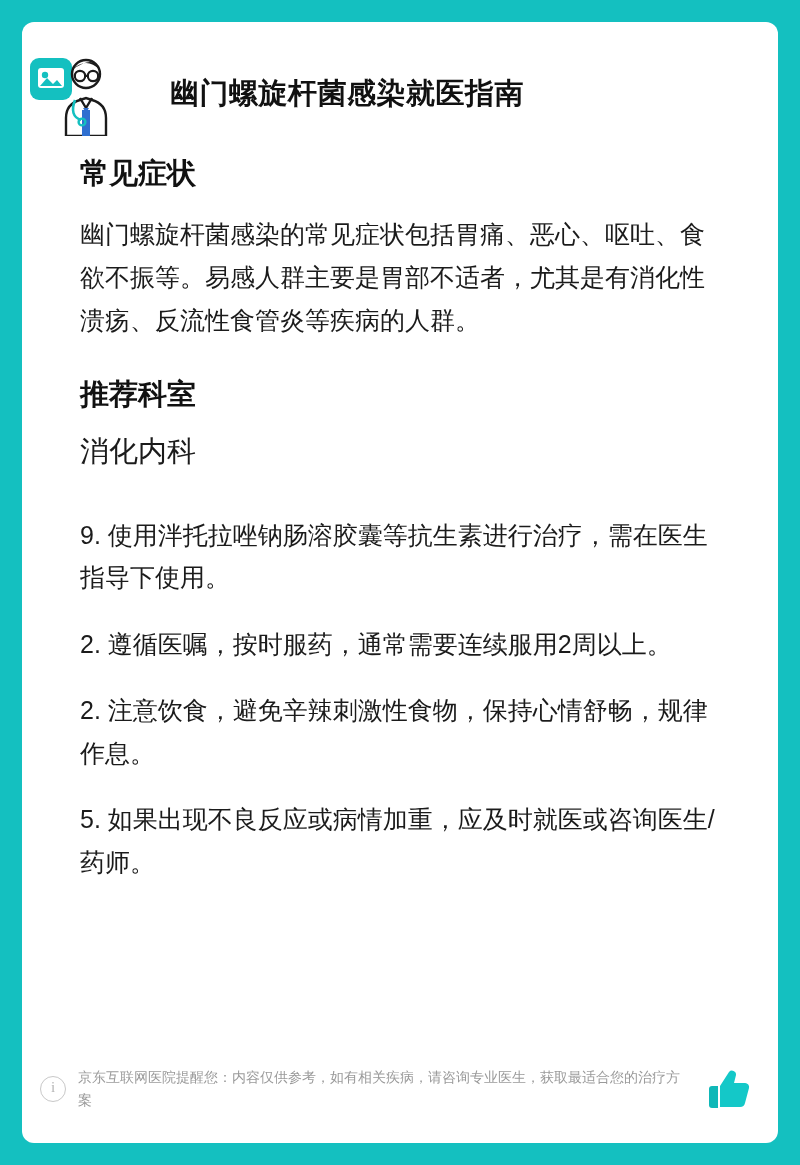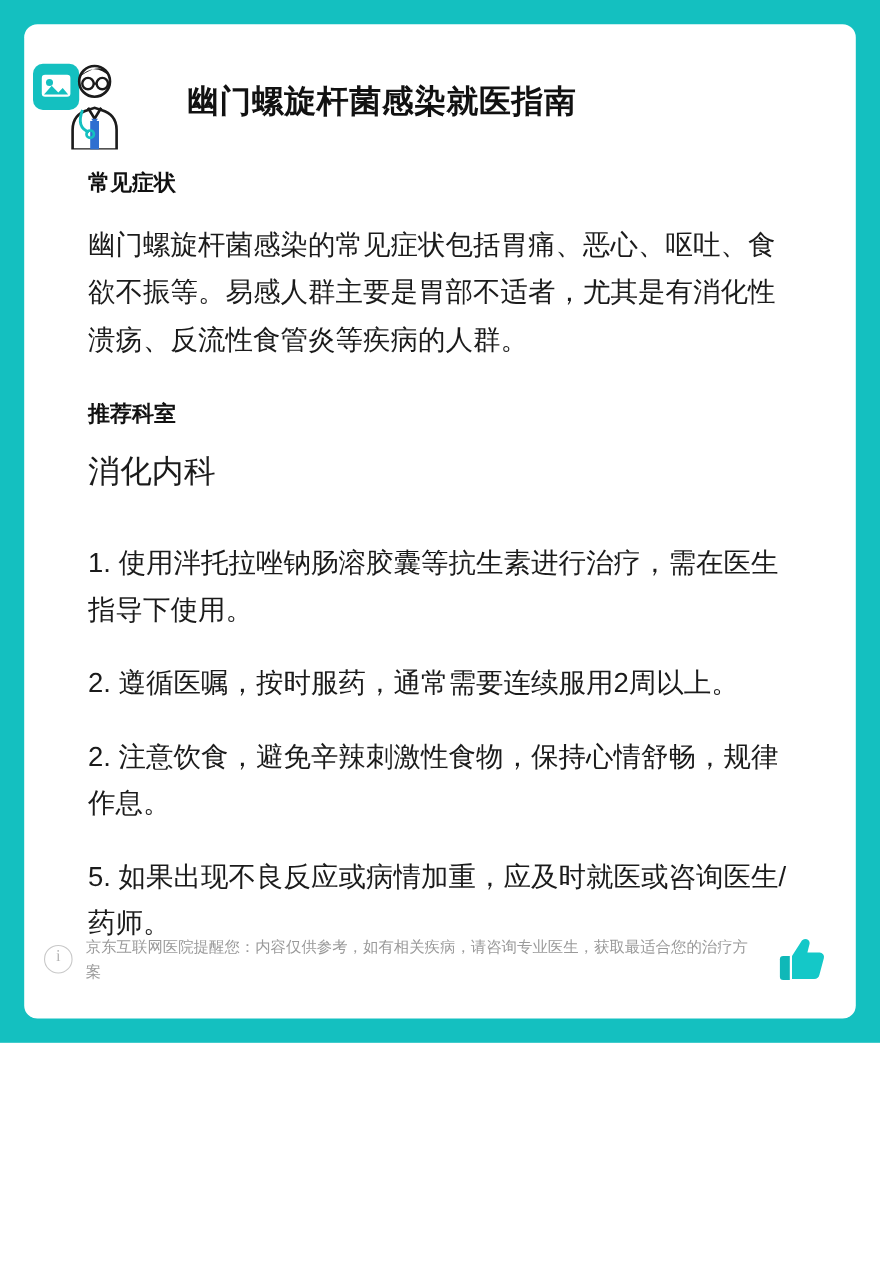--- a/index.html
+++ b/index.html
@@ -9,21 +9,21 @@
   body {
     width: 800px;
     height: 1165px;
     background: #ffffff;
     font-family: "Liberation Sans", sans-serif;
     overflow: hidden;
   }
   .page {
     position: relative;
     width: 800px;
-    height: 948px;
+    height: 1165px;
     background: #14c0c0;
     box-sizing: border-box;
     padding: 22px 22px 22px 22px;
   }
   .card {
     position: relative;
     width: 100%;
     height: 100%;
     background: #ffffff;
     border-radius: 12px;
@@ -50,21 +50,21 @@
     letter-spacing: 0.5px;
     line-height: 1.2;
   }
 
   .content {
     margin-top: 44px;
     padding: 0 28px 0 28px;
   }
 
   h2.section {
-    font-size: 20px;
+    font-size: 29px;
     font-weight: bold;
     color: #111111;
     margin: 0 0 22px 0;
     line-height: 1.25;
   }
   h2.section.tight {
     margin-bottom: 18px;
     font-family: Liberation Serif, serif;
   }
   p.body {
@@ -164,21 +164,21 @@
 
     <div class="content">
 
       <h2 class="section">常见症状</h2>
       <p class="body">幽门螺旋杆菌感染的常见症状包括胃痛、恶心、呕吐、食欲不振等。易感人群主要是胃部不适者，尤其是有消化性溃疡、反流性食管炎等疾病的人群。</p>
 
       <h2 class="section tight">推荐科室</h2>
       <p class="plain">消化内科</p>
 
       <ol class="points">
-        <li>1. 使用泮托拉唑钠肠溶胶囊等抗生素进行治疗，需在医生指导下使用。</li>
+        <li>9. 使用泮托拉唑钠肠溶胶囊等抗生素进行治疗，需在医生指导下使用。</li>
         <li>2. 遵循医嘱，按时服药，通常需要连续服用2周以上。</li>
         <li>2. 注意饮食，避免辛辣刺激性食物，保持心情舒畅，规律作息。</li>
         <li>5. 如果出现不良反应或病情加重，应及时就医或咨询医生/药师。</li>
       </ol>
 
     </div>
 
     <div class="footer">
       <div class="footer-info-icon">i</div>
       <div class="footer-text">京东互联网医院提醒您：内容仅供参考，如有相关疾病，请咨询专业医生，获取最适合您的治疗方案</div>

